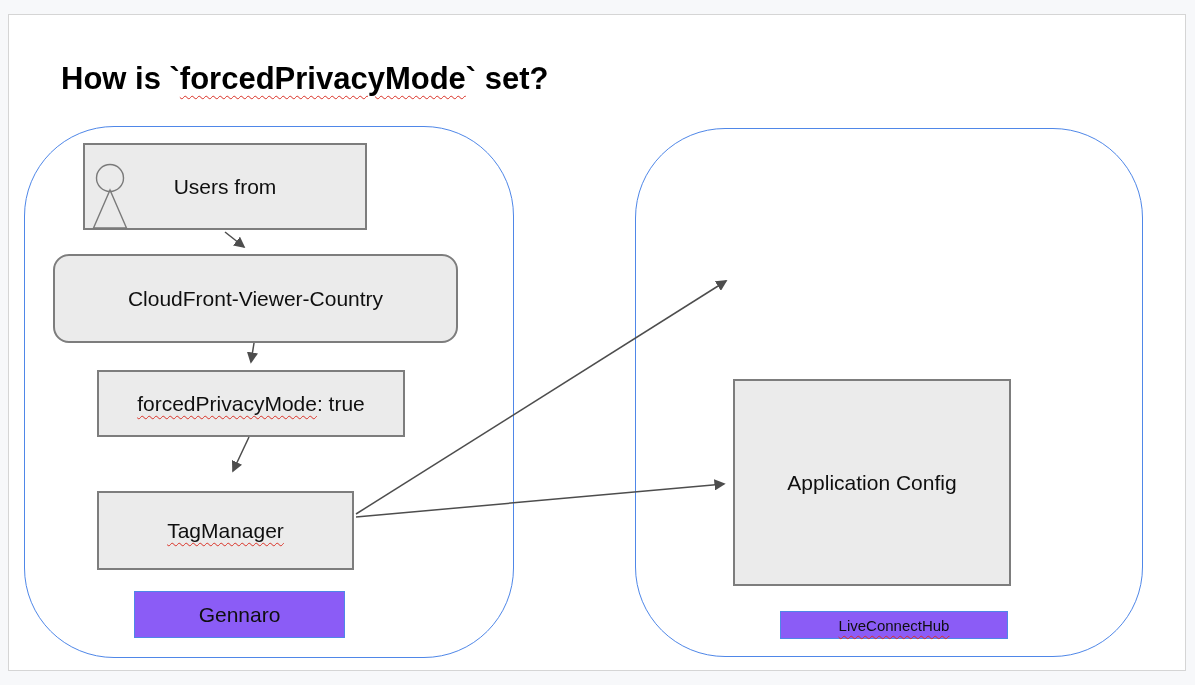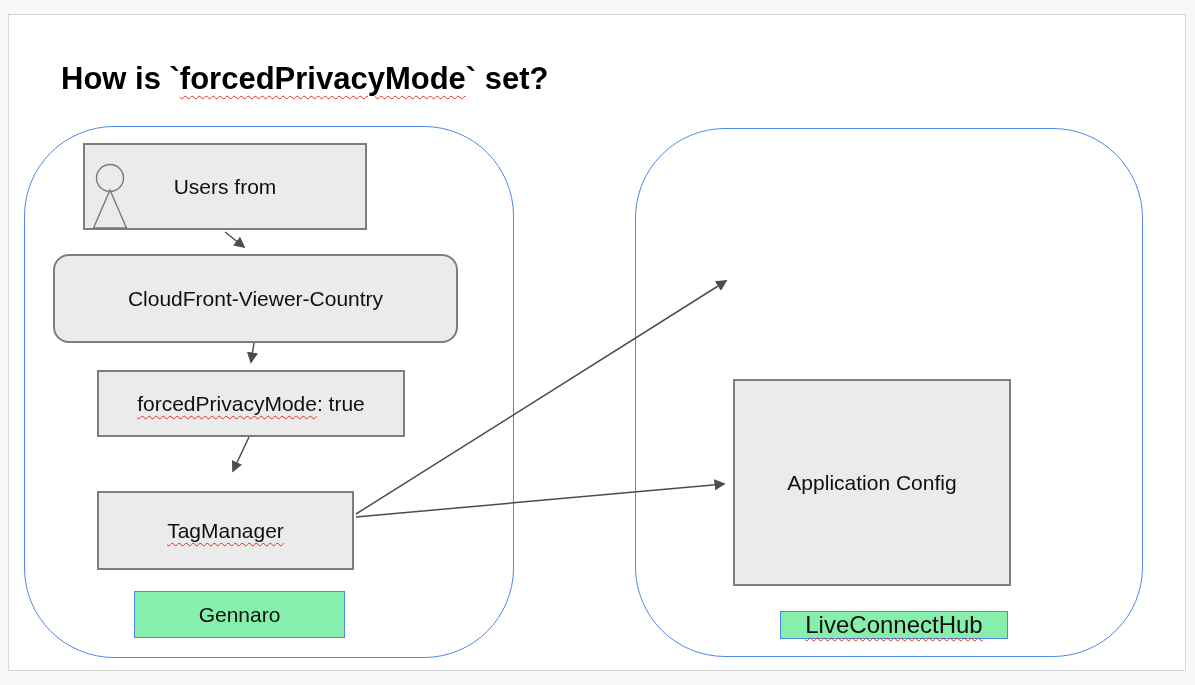--- a/index.html
+++ b/index.html
@@ -83,32 +83,32 @@
 
   .person-icon-svg {
     position: absolute;
     left: 4px; top: 9px;
     width: 48px; height: 78px;
     pointer-events: none;
   }
 
   .blue-label {
     position: absolute;
-    background: #86efac;
+    background: #8b5cf6;
     border: 1.5px solid var(--container-border);
     display: flex;
     align-items: center;
     justify-content: center;
     font-size: 21px;
     color: var(--text);
     white-space: nowrap;
     z-index: 2;
   }
   .label-gennaro { left: 134px; top: 591px; width: 211px; height: 47px; }
-  .label-lch     { left: 780px; top: 611px; width: 228px; height: 28px; font-size: 24px; }
+  .label-lch     { left: 780px; top: 611px; width: 228px; height: 28px; font-size: 15px; }
 
   .arrows {
     position: absolute;
     left: 0; top: 0;
     width: 1195px; height: 685px;
     z-index: 3;
     pointer-events: none;
   }
 </style>
 </head>

